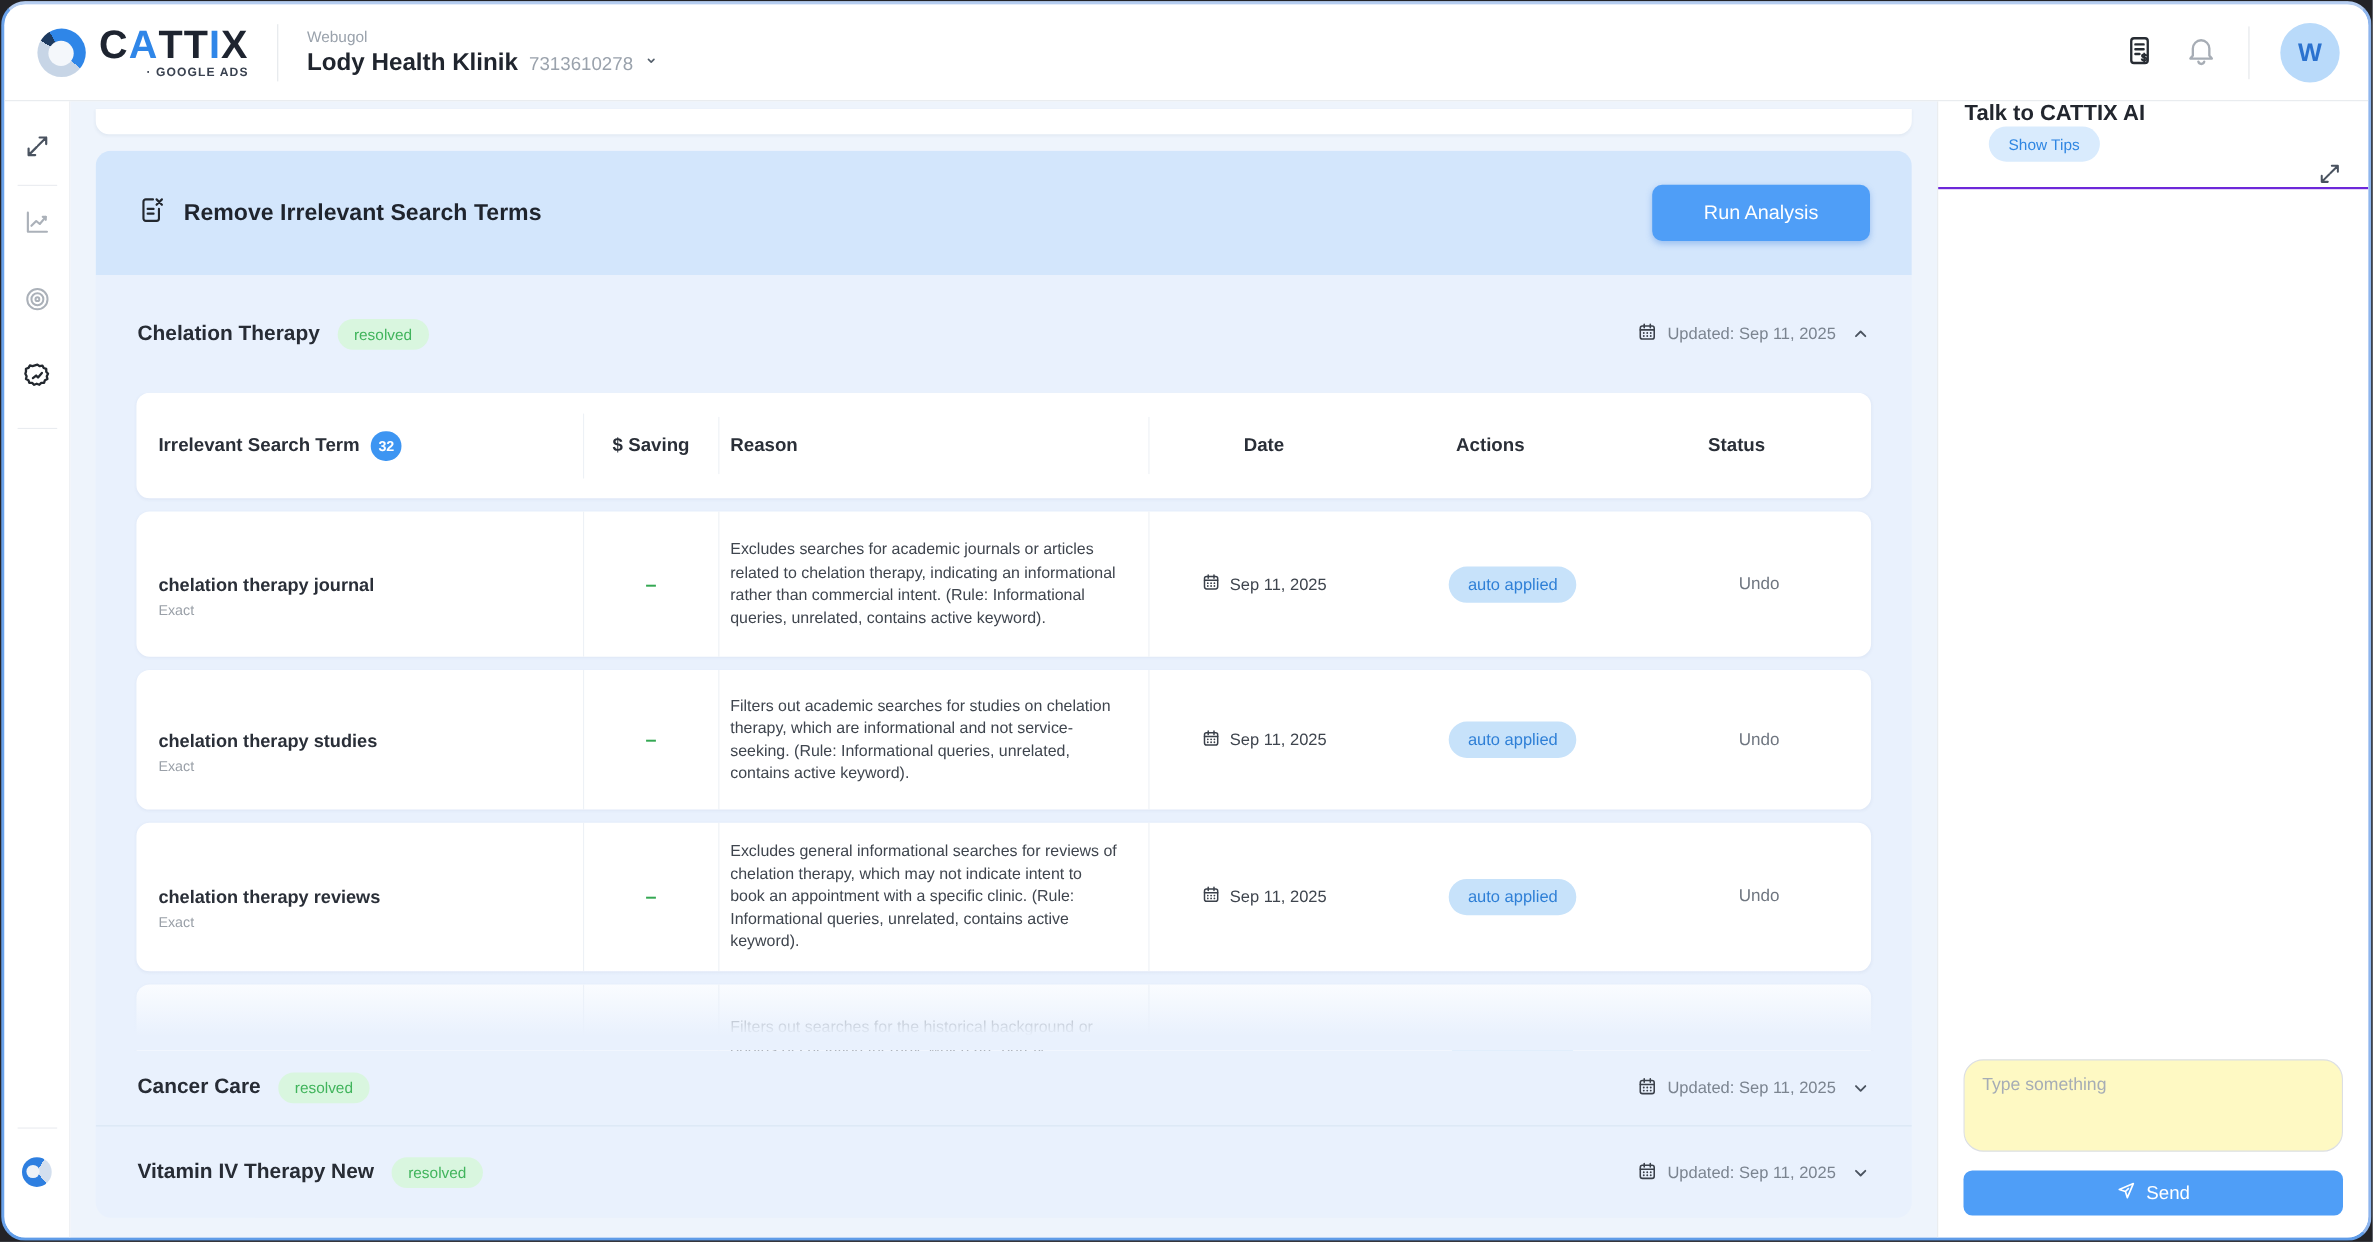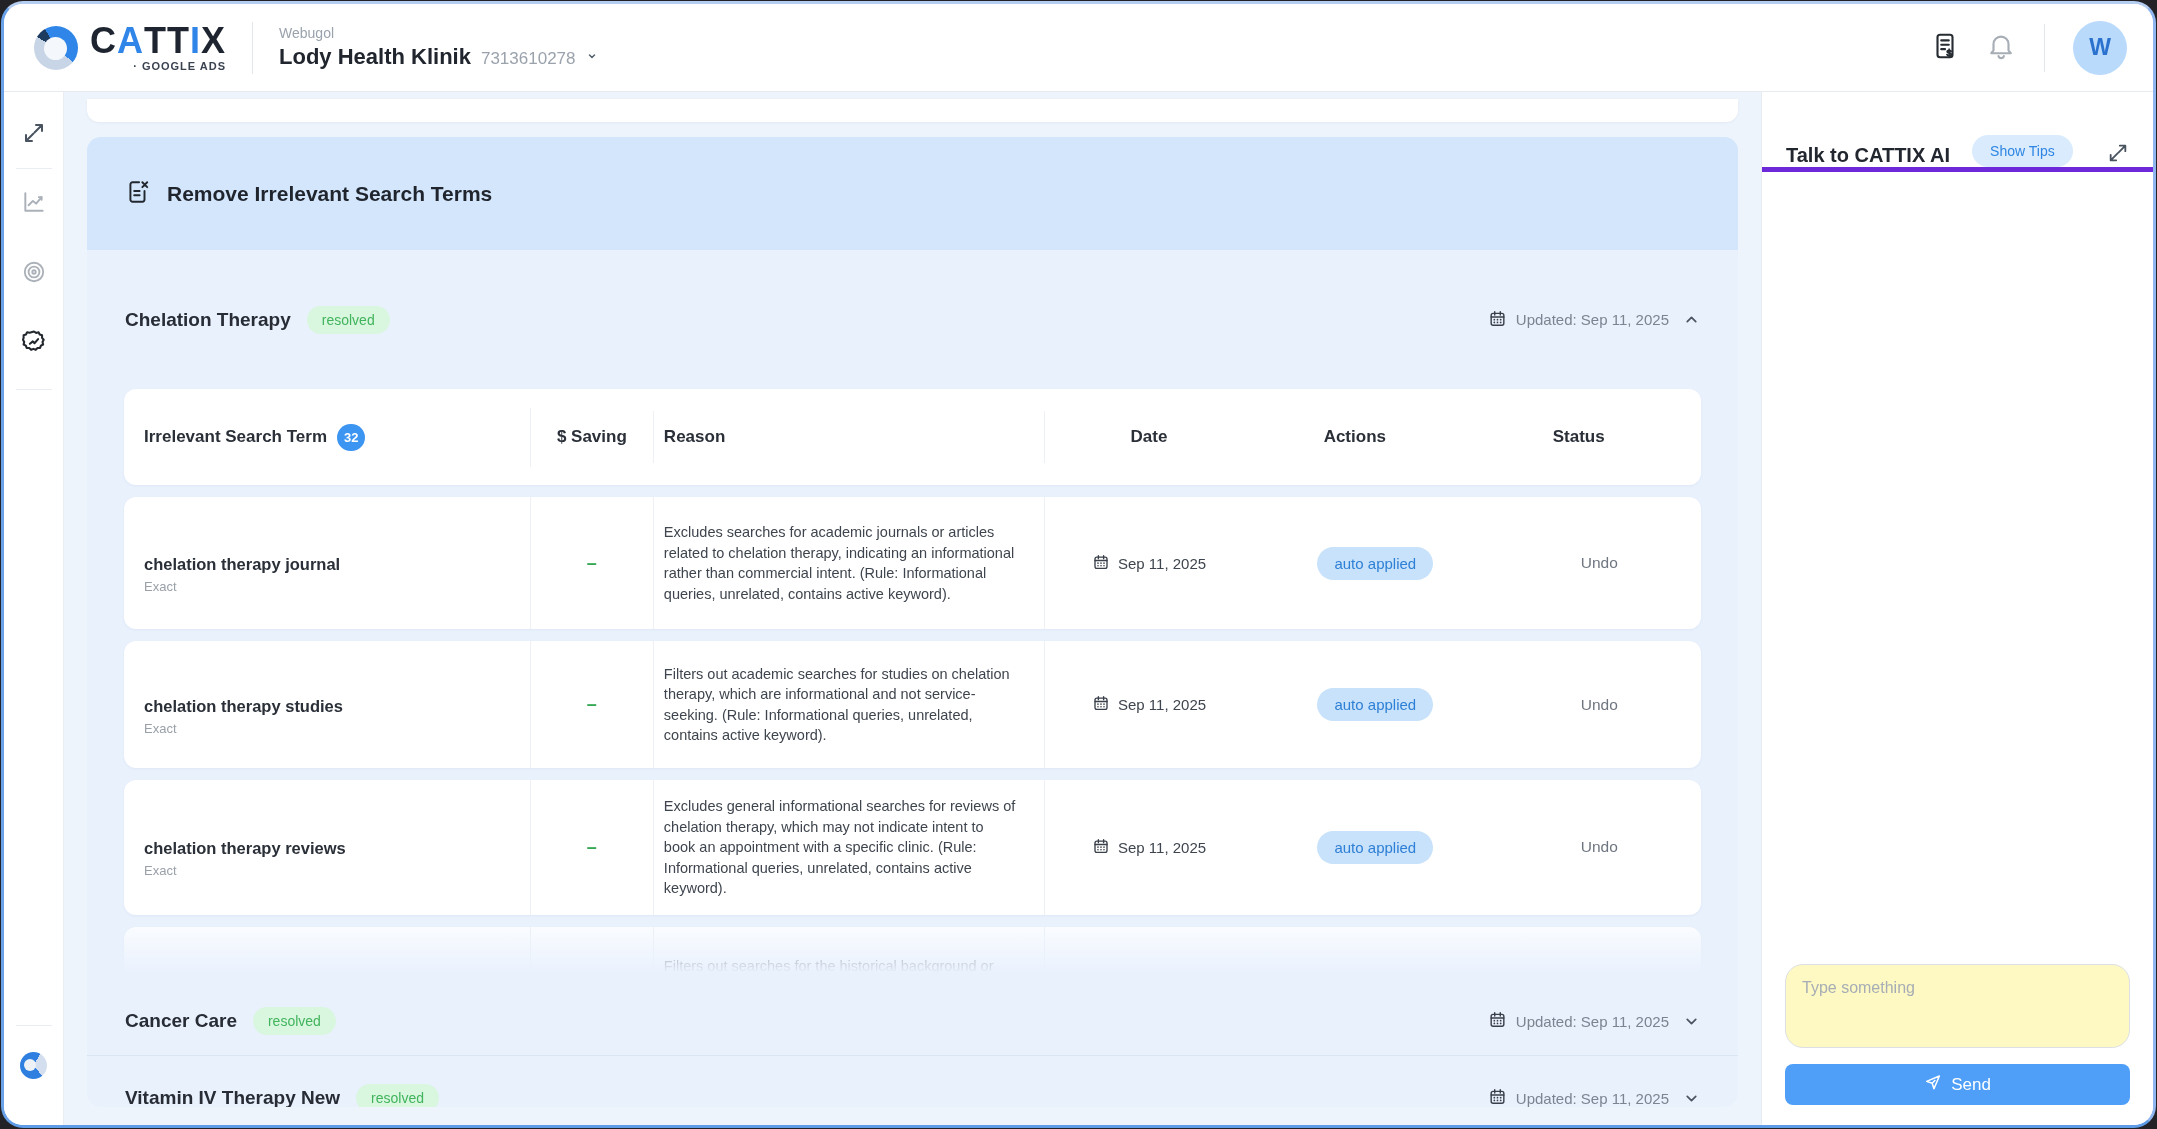--- a/index.html
+++ b/index.html
@@ -47,21 +47,21 @@
   .panel-stack { margin:15px 23px 0 23px; border-radius:14px; overflow:hidden; background:#e9f1fd; height:970px; display:flex; flex-direction:column; }
 
   
   .banner { height:113px; background:#d3e6fc; display:flex; align-items:center; padding:0 38px; flex-shrink:0; }
   .banner-title { font-size:21px; font-weight:700; color:#1f242d; margin-left:16px; }
   .run-btn { margin-left:auto; width:198px; height:51px; background:#4f9ef7; color:#ffffff; font-size:18px; font-weight:500;
              border:none; border-radius:9px; cursor:pointer; box-shadow:0 2px 6px rgba(50,120,220,0.35); font-family:inherit; }
 
   
   .sect-head { display:flex; align-items:center; padding:0 38px; flex-shrink:0; }
-  .sect-head.chel { height:139px;justify-content:center; }
+  .sect-head.chel { height:107px;justify-content:center; }
   .sect-head.small1 { height:68px; }
   .sect-head.small2 { height:84px; }
   .sect-name { font-size:19px; font-weight:700; color:#272c35; }
   .pill-resolved { margin-left:16px; background:#d9f6df; color:#41b45c; font-size:14px; font-weight:500; padding:6px 15px; border-radius:999px; }
   .sect-right { margin-left:auto; display:flex; align-items:center; gap:9px; color:#7b8490; font-size:15px; }
   .sect-chevron { background:none; border:none; cursor:pointer; margin-left:14px; display:flex; align-items:center; }
   .h-div { height:1px; background:#d8e5f3; margin:0 0; flex-shrink:0; }
 
   
   .table-zone { padding:0 37px; height:598px; overflow:hidden; position:relative; flex-shrink:0; }
@@ -84,21 +84,21 @@
   .match { font-size:13px; color:#9aa0a8; }
   .dash { color:#34a853; font-size:18px; font-weight:700; }
   .reason { font-size:14.5px; color:#3f454e; line-height:20.5px; display:flex; align-items:center; padding-right:26px; }
   .date-cell { gap:8px; font-size:15px; color:#3f454e; }
   .pill-auto { background:#c7e2fa; color:#2e7fd6; font-size:15px; font-weight:500; padding:8px 17px; border-radius:999px; white-space:nowrap; }
   .undo { background:none; border:none; font-size:15.5px; color:#6f7680; cursor:pointer; font-family:inherit; }
   .fade { position:absolute; left:0; right:0; bottom:0; height:74px; background:linear-gradient(to bottom, rgba(233,241,253,0), #e9f1fd 82%); pointer-events:none; }
 
   
   .ai-panel { width:392px; background:#ffffff; border-left:1px solid #e7eaee; display:flex; flex-direction:column; flex-shrink:0; }
-  .ai-head { height:80px; display:flex; align-items:flex-end; padding:0 24px; border-bottom:5px solid #6d28d9; }
+  .ai-head { height:80px; display:flex; align-items:flex-start; padding:0 24px; border-bottom:2px solid #6d28d9;flex-direction:column; }
   .ai-title { font-size:20px; font-weight:700; color:#22262e; }
   .tips-btn { margin-left:22px; background:#d9ebfd; color:#2f86e2; border:none; border-radius:999px; font-size:14px; font-weight:500;
               padding:8px 18px; cursor:pointer; font-family:inherit; }
   .ai-expand { margin-left:auto; background:none; border:none; cursor:pointer; display:flex; }
   .ai-body { flex:1; }
   .ai-foot { padding:0 23px 20px 23px; }
   .ai-input { width:100%; height:84px; resize:none; border:1.5px solid #dcdfe4; border-radius:18px; padding:14px 16px;
               font-size:16px; color:#3a3f47; font-family:inherit; outline:none; background:#fef9c3; }
   .ai-input::placeholder { color:#a6adb5; }
   .send-btn { margin-top:12px; width:100%; height:41px; background:#4f9ef7; border:none; border-radius:8px; color:#fff;
@@ -213,20 +213,21 @@
 
         <div class="banner">
           <span>
             <svg width="26" height="26" viewBox="0 0 24 24" fill="none" stroke="#23282f" stroke-width="1.8" stroke-linecap="round" stroke-linejoin="round">
               <path d="M18 11v8a2 2 0 0 1-2 2H7a2 2 0 0 1-2-2V5a2 2 0 0 1 2-2h6"></path>
               <path d="M8.5 11h5M8.5 15h5"></path>
               <path d="M16 3l4.5 4.5M20.5 3L16 7.5"></path>
             </svg>
           </span>
           <span class="banner-title">Remove Irrelevant Search Terms</span>
+          <button class="run-btn">Run Analysis</button>
         </div>
 
         <div class="sect-head chel">
           <span class="sect-name">Chelation Therapy</span>
           <span class="pill-resolved">resolved</span>
           <span class="sect-right">
             <span>
               <svg width="19" height="19" viewBox="0 0 24 24" fill="none" stroke="#3a404a" stroke-width="1.8" stroke-linecap="round">
                 <rect x="4" y="5.5" width="16" height="15" rx="2.5"></rect>
                   <path d="M4 10h16M8.5 3.5v4M15.5 3.5v4"></path>

